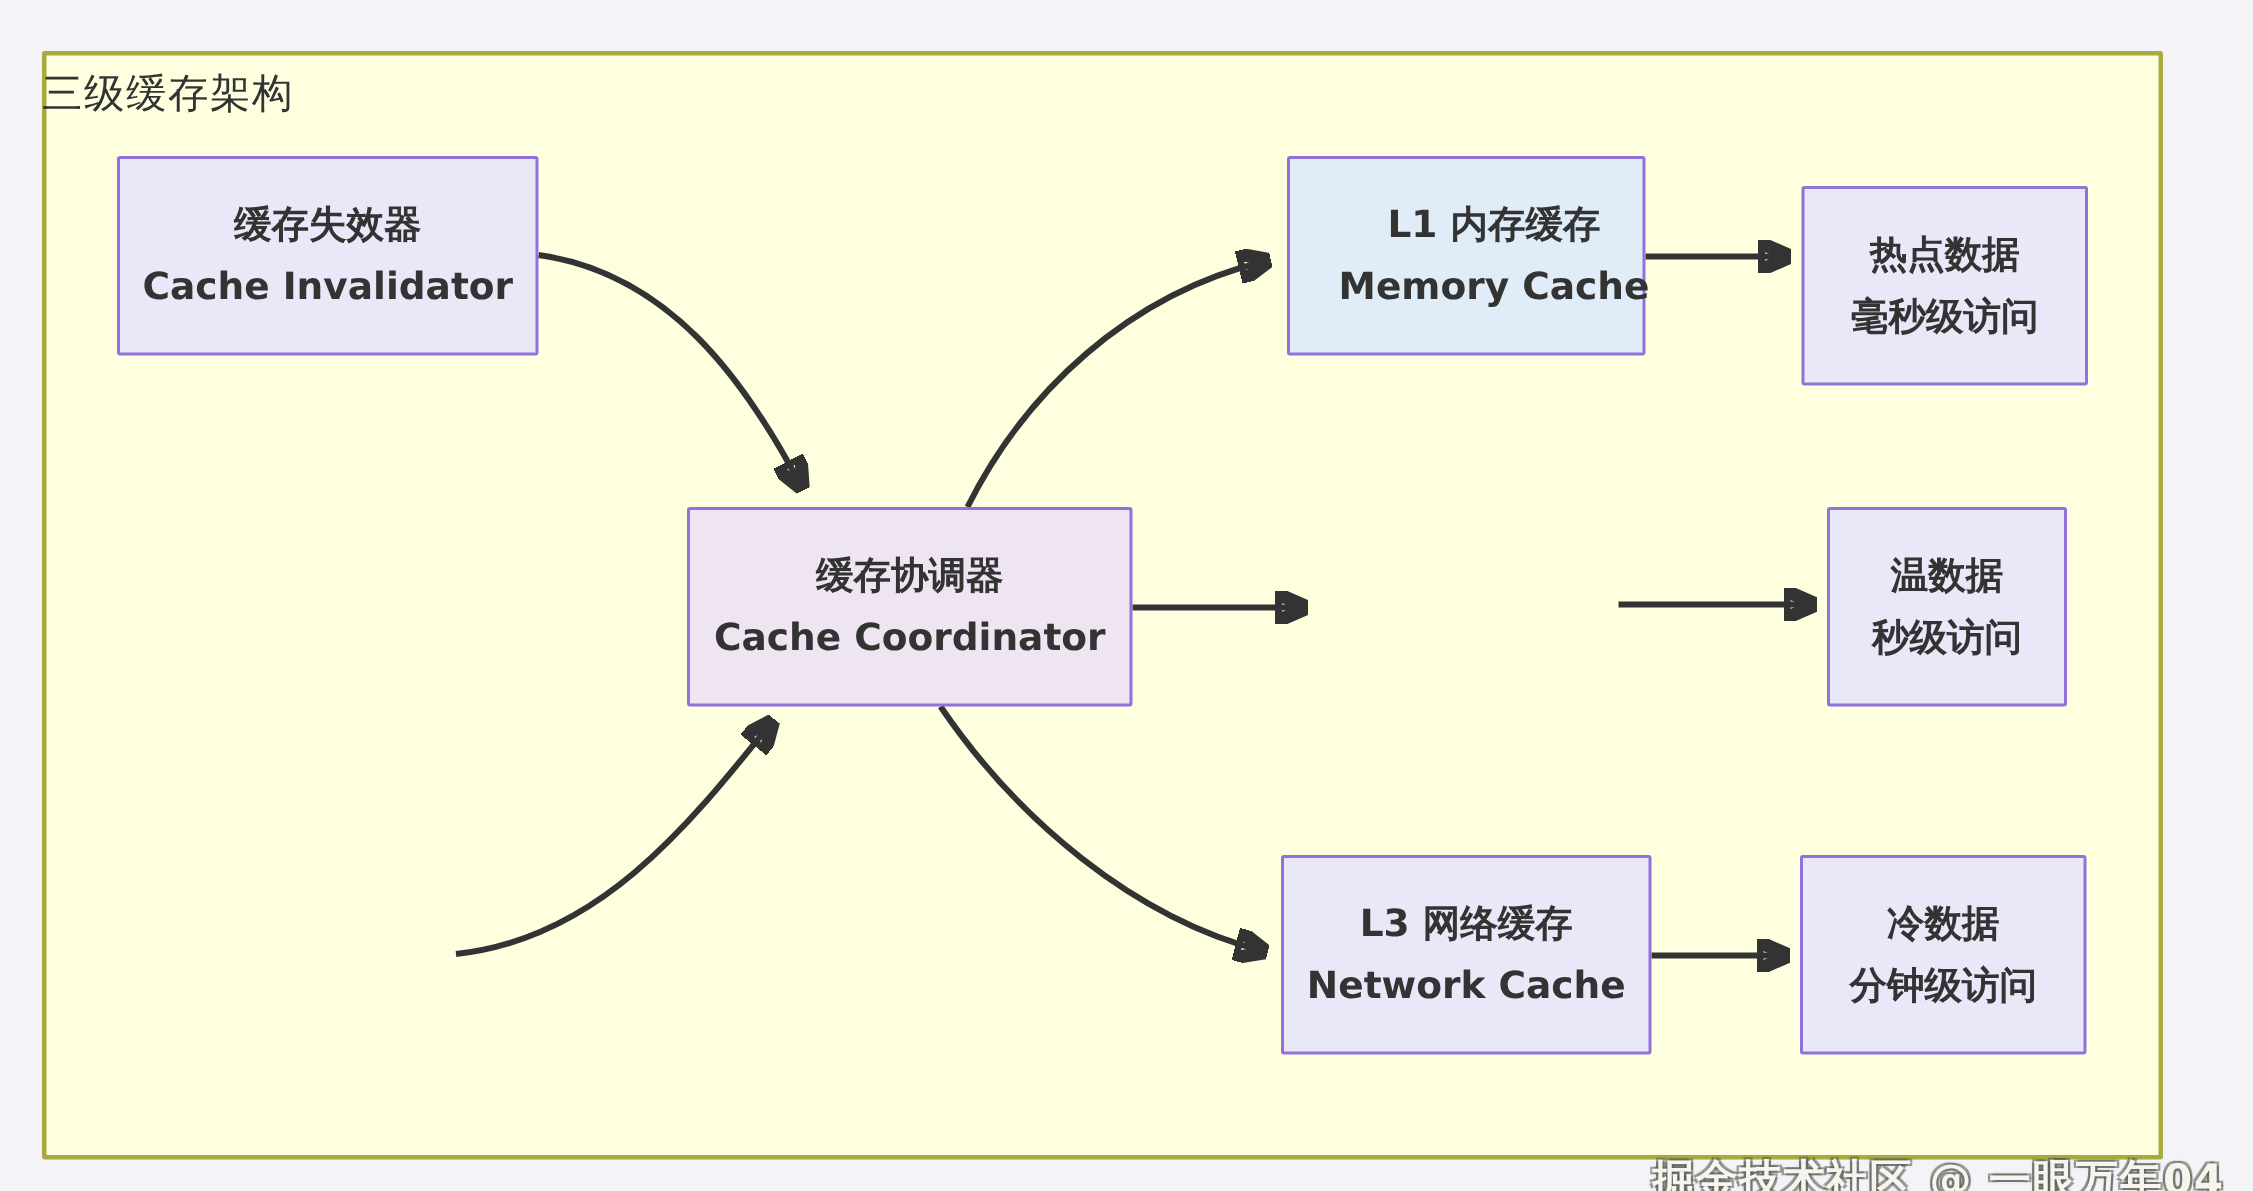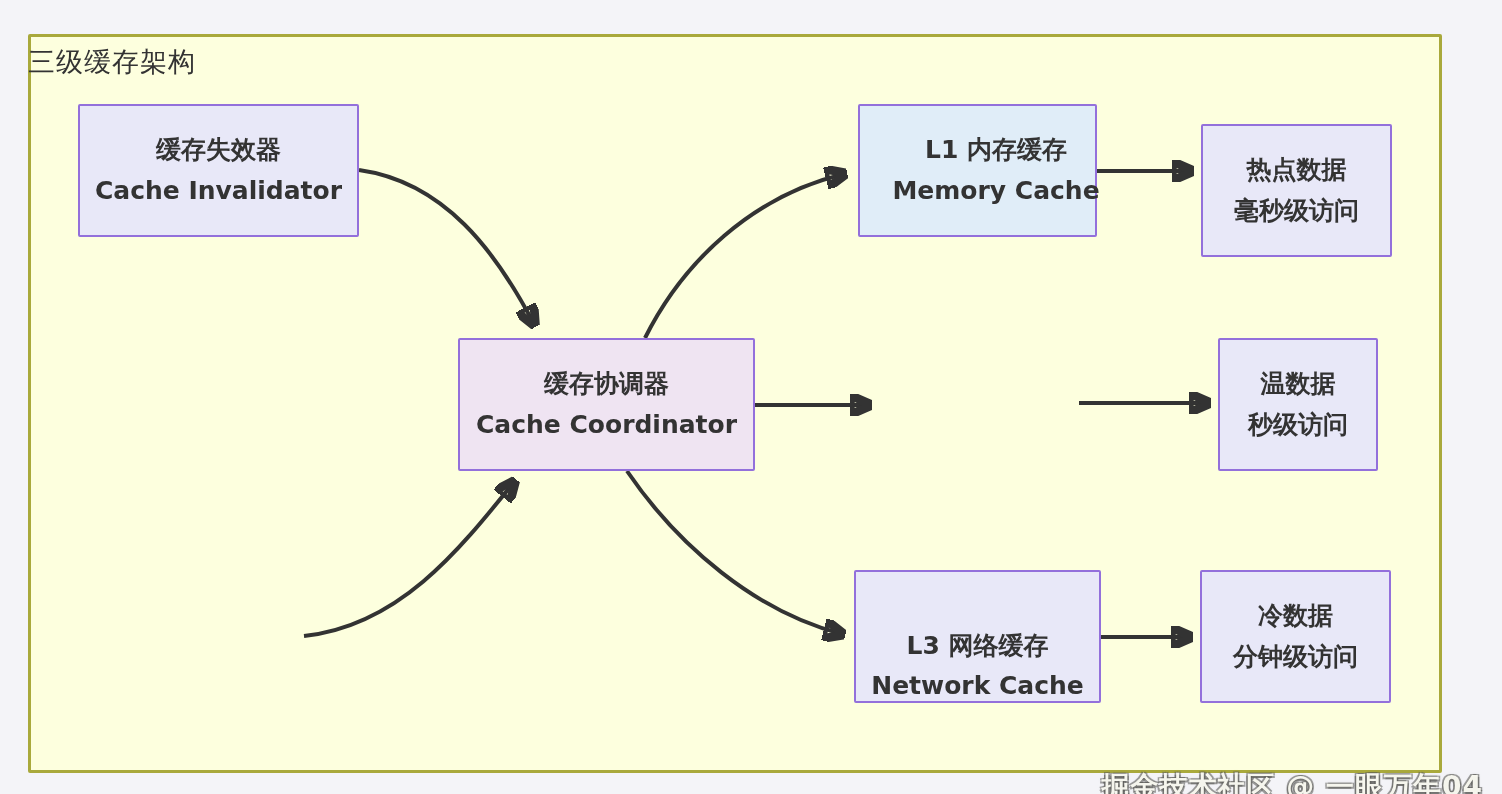--- a/index.html
+++ b/index.html
@@ -71,21 +71,21 @@
     font-weight: bold;
   }
   .node.fill-blue { background: #E0EDF8; }
   .node.fill-pink { background: #EFE4F2; }
 
   .n-invalidator  { left:  78px; top: 104px; width: 281px; height: 133px; }
   .n-preloader    { left: 133px; top: 570px; width: 171px; height: 133px; }
   .n-coordinator  { left: 458px; top: 338px; width: 297px; height: 133px; }
   .n-l1           { left: 858px; top: 104px; width: 239px; height: 133px; padding-left: 37px; }
   .n-l2           { left: 877px; top: 337px; width: 202px; height: 133px; }
-  .n-l3           { left: 854px; top: 570px; width: 247px; height: 133px; justify-content: flex-end; }
+  .n-l3           { left: 854px; top: 570px; width: 247px; height: 133px; }
   .n-hot          { left:1201px; top: 104px; width: 191px; height: 133px; margin-top: 20px; }
   .n-warm         { left:1218px; top: 338px; width: 160px; height: 133px; }
   .n-cold         { left:1200px; top: 570px; width: 191px; height: 133px; }
 
   .watermark {
     position: absolute;
     top: 768px;
     right: 19px;
     font-size: 28px;
     font-weight: bold;

